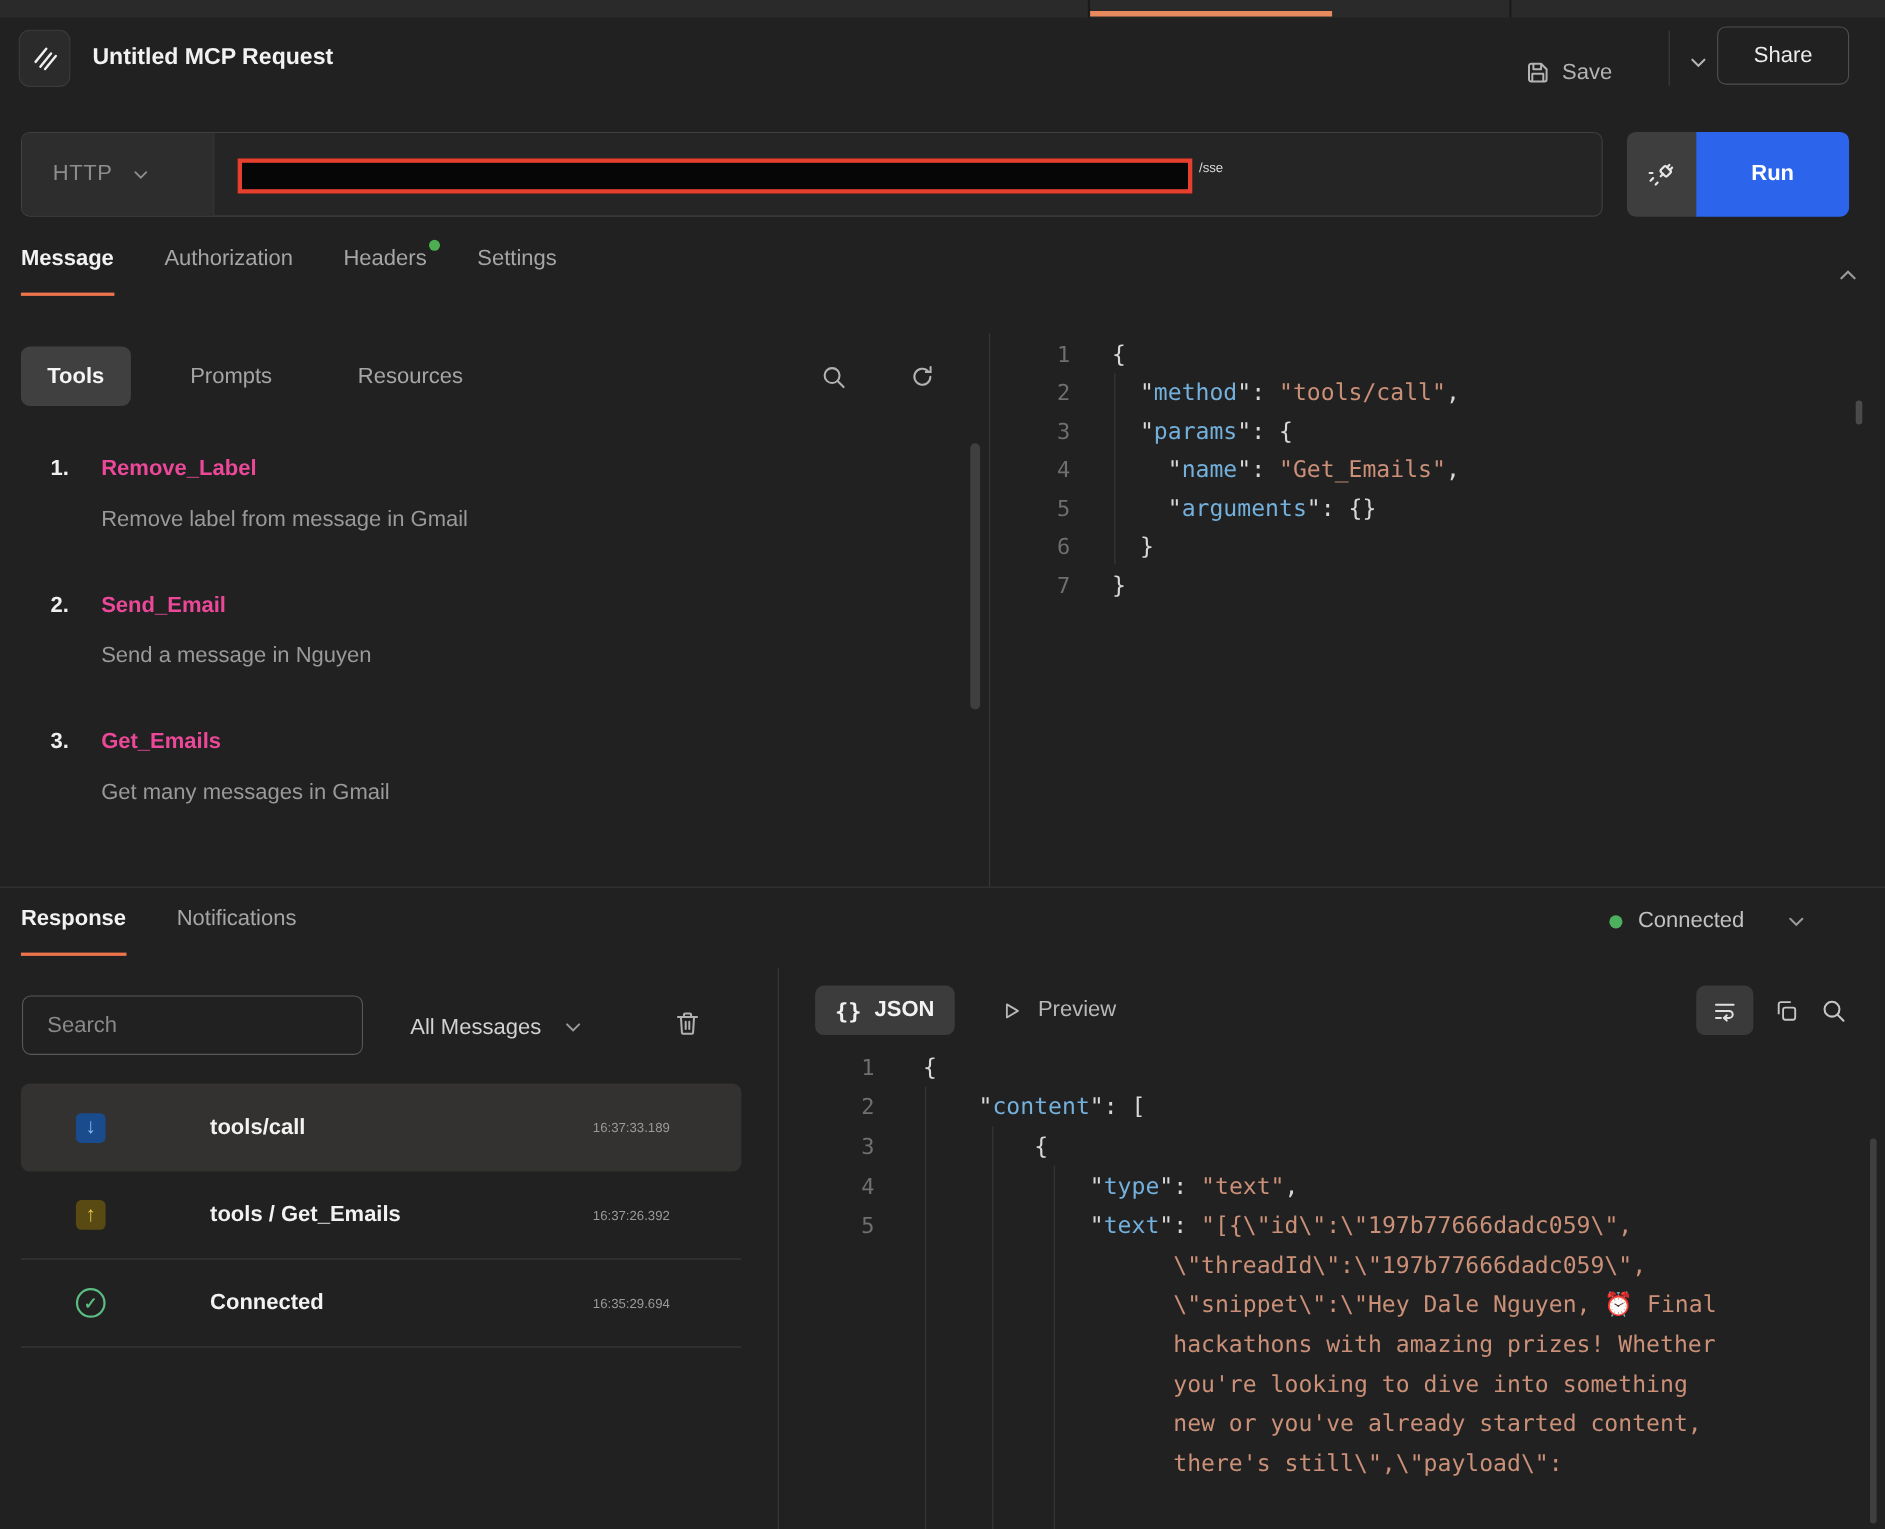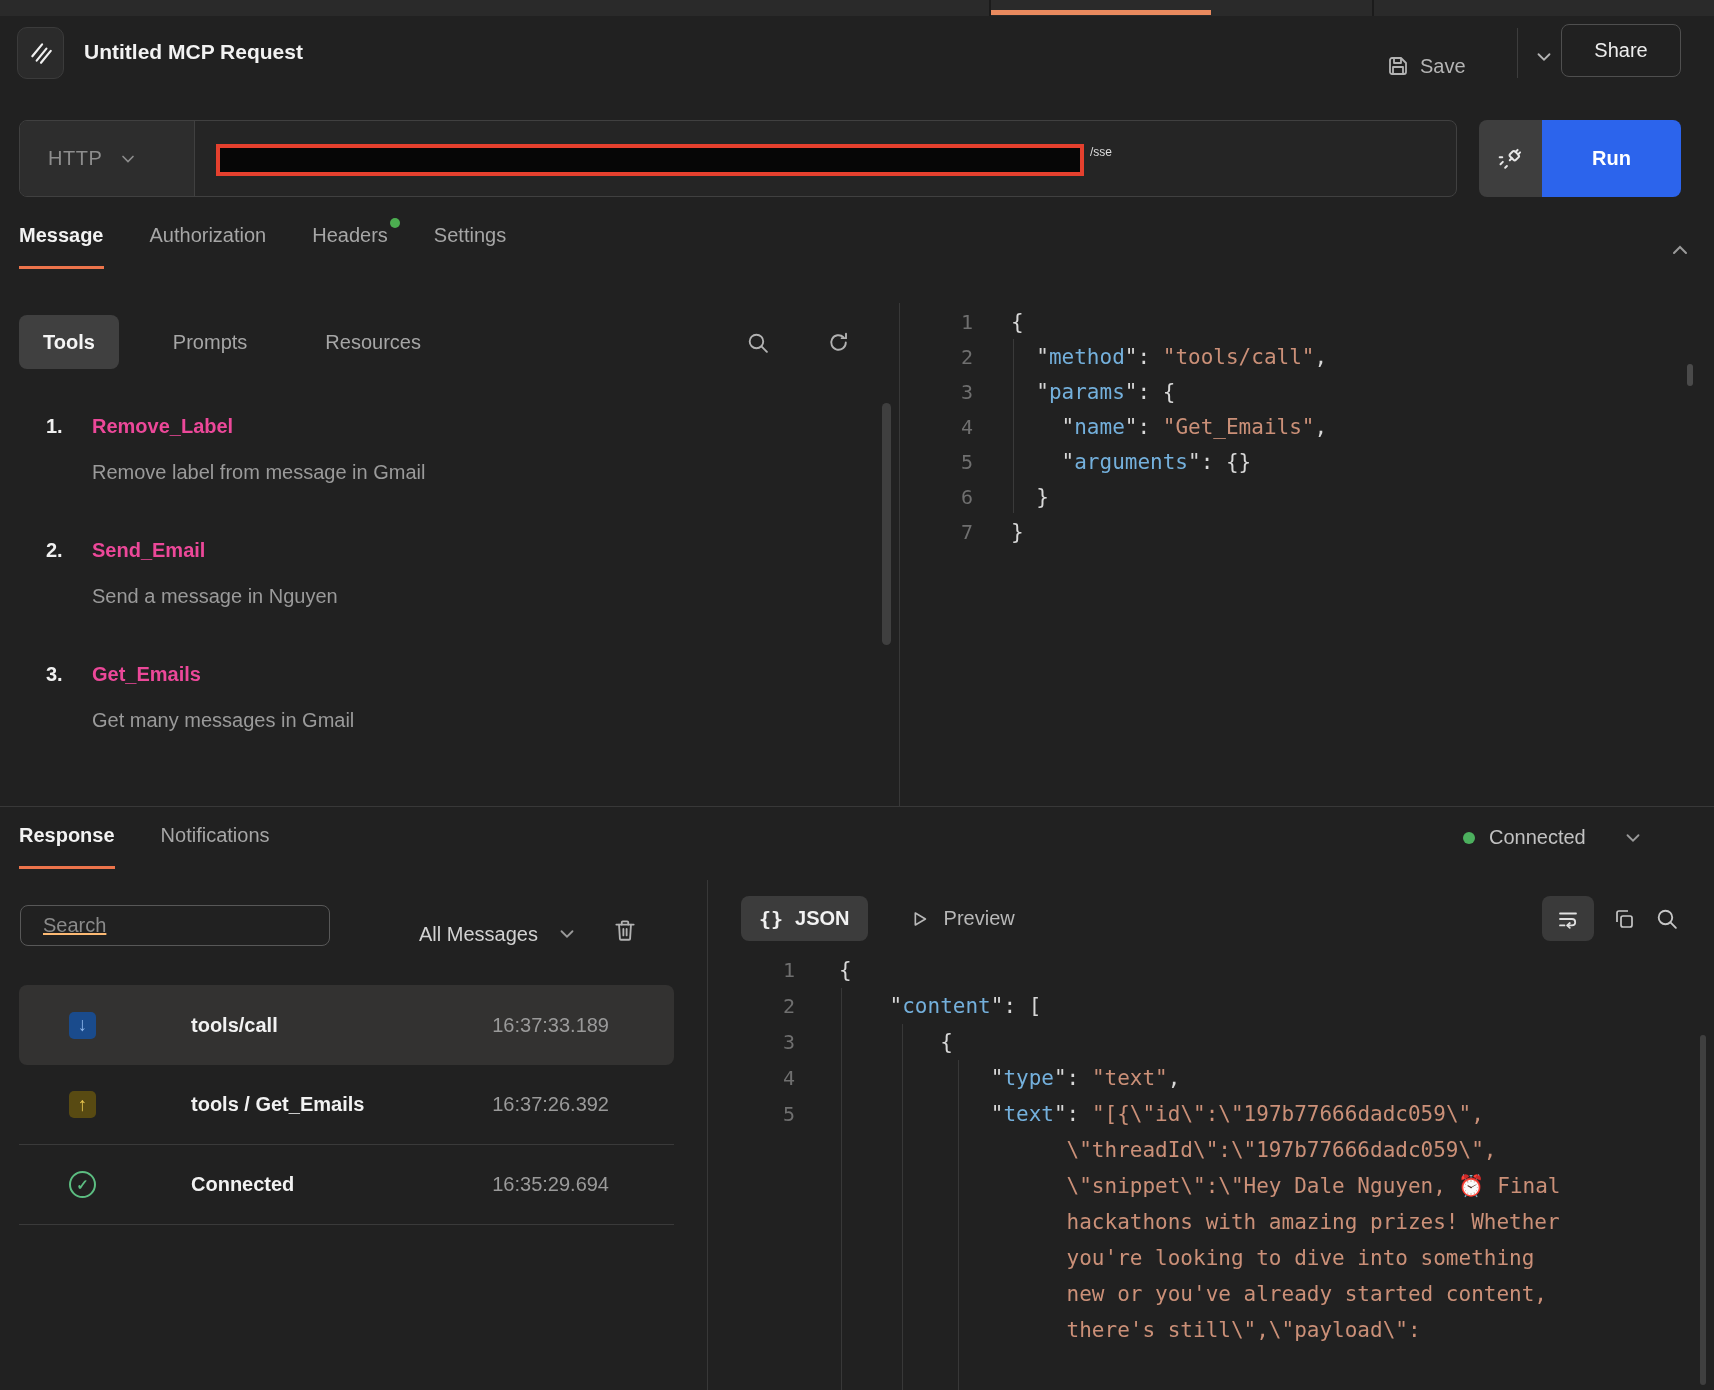--- a/index.html
+++ b/index.html
@@ -76,38 +76,38 @@
   .req-guide { position:absolute; left:1013px; top:339px; width:1px; height:174px; background:#3a3a3a; }
   .req-scroll { position:absolute; left:1687px; top:364px; width:6px; height:22px; background:#4a4a4a; border-radius:3px; cursor:grab; }
 
   
   .resp-tabs { position:absolute; left:19px; top:824px; display:flex; gap:46px; }
   .status-group { position:absolute; left:1463px; top:826px; display:flex; align-items:center; gap:14px; cursor:pointer; }
   .status-dot { width:12px; height:12px; border-radius:50%; background:#4cb05e; }
   .status-lbl { font-size:20px; color:#c2c2c2; }
   .status-caret { color:#9a9a9a; margin-left:22px; }
 
-  .search-input { position:absolute; left:20px; top:905px; width:310px; height:41px; background:transparent;
-    border:1px solid #585858; border-radius:8px; color:#fdba74; font-size:20px; padding:0 22px; outline:none;text-decoration:underline; }
+  .search-input { position:absolute; left:20px; top:905px; width:310px; height:54px; background:transparent;
+    border:1px solid #585858; border-radius:8px; color:#fdba74; font-size:20px; padding:0 22px; outline:none; }
   .search-input::placeholder { color:#8a8a8a; }
-  .filter { position:absolute; left:373px; top:905px; height:58px; display:flex; align-items:center; gap:18px; cursor:pointer;margin-left:46px; }
+  .filter { position:absolute; left:373px; top:905px; height:58px; display:flex; align-items:center; gap:18px; cursor:pointer; }
   .filter .f-lbl { font-size:20px; color:#d2d2d2; }
   .trash { position:absolute; left:612px; top:917px; color:#b2b2b2; cursor:pointer; }
 
   .msg-list { position:absolute; left:19px; top:985px; width:655px; }
   .msg-row { position:relative; height:80px; display:flex; align-items:center; cursor:pointer; }
   .msg-row.sel { background:#333231; border-radius:8px; }
   .msg-row:not(.sel) { border-bottom:1px solid #3a3a3a; }
   .msg-icon { position:absolute; left:50px; width:27px; height:27px; border-radius:5px; display:flex; align-items:center;
     justify-content:center; font-size:19px; font-weight:700; }
   .ic-recv { background:#1a4b8c; color:#8cb6ec; }
   .ic-sent { background:#584a12; color:#e6c44d; }
   .ic-check { background:transparent; border:2px solid #5cbd81; color:#5cbd81; border-radius:50%; font-size:15px; }
   .msg-lbl { position:absolute; left:128px; font-size:20px; font-weight:700; color:#f2f2f2;margin-left:44px; }
-  .msg-time { position:absolute; right:65px; font-size:20px; color:#9a9a9a; }
+  .msg-time { position:absolute; right:65px; font-size:12px; color:#9a9a9a; }
 
   .vdiv-resp { position:absolute; left:707px; top:880px; width:1px; height:510px; background:#383838; }
 
   .viewer-bar { position:absolute; left:741px; top:896px; height:45px; display:flex; align-items:center; }
   .json-chip { height:45px; padding:0 18px; background:#3c3c3c; border-radius:8px; display:flex; align-items:center; gap:12px;
     color:#f2f2f2; cursor:pointer; }
   .json-chip .br { font-family:"DejaVu Sans Mono", monospace; font-size:20px; font-weight:700; }
   .json-chip .jl { font-size:20px; font-weight:600; }
   .preview-btn { display:flex; align-items:center; gap:14px; margin-left:40px; color:#b8b8b8; cursor:pointer; font-size:20px; }
   .viewer-icons { position:absolute; left:1542px; top:896px; display:flex; align-items:center; gap:18px; color:#c6c6c6; }

